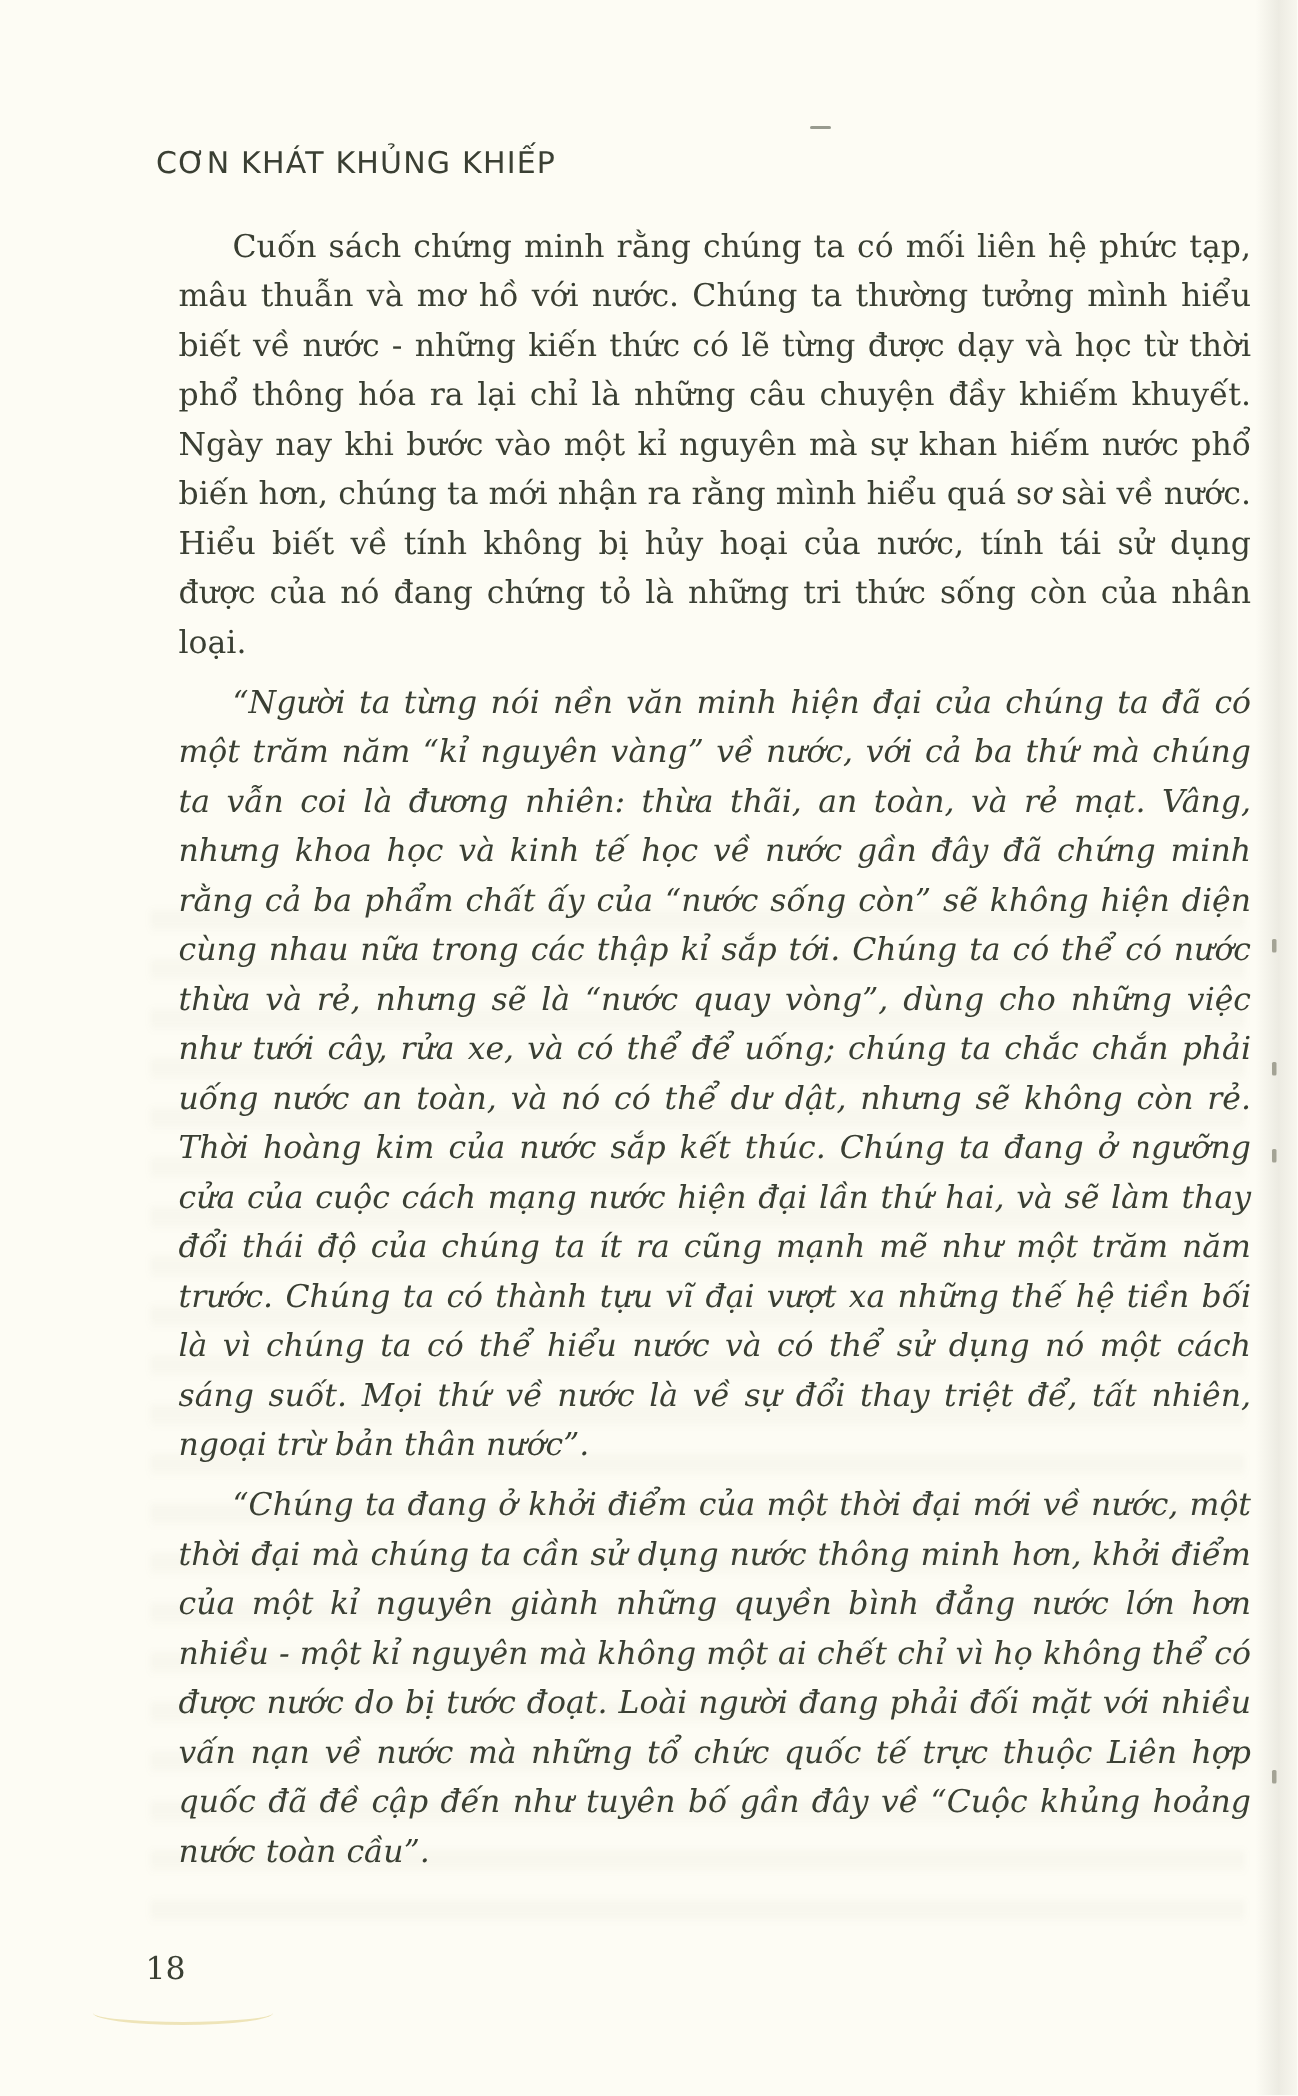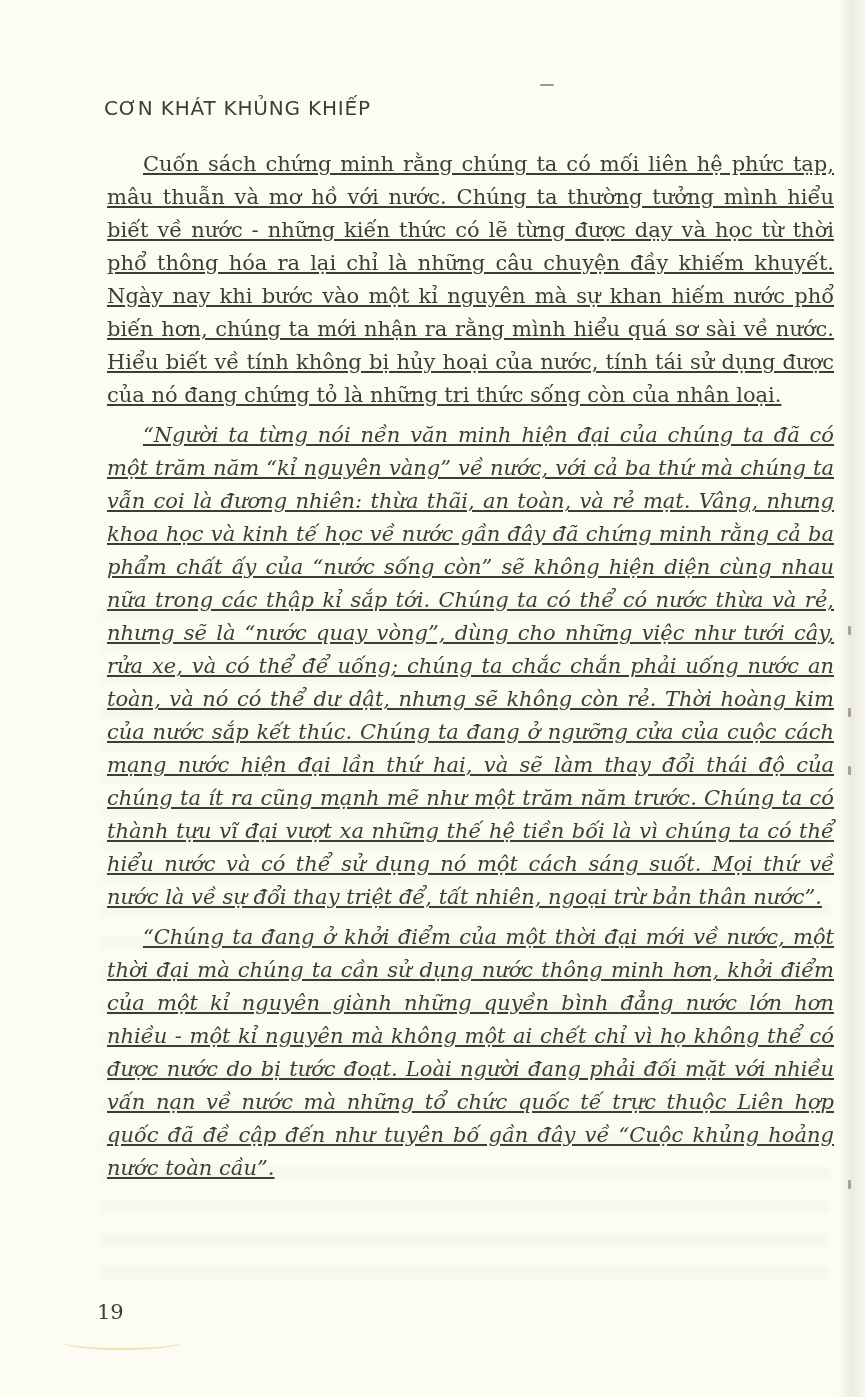--- a/index.html
+++ b/index.html
@@ -23,27 +23,26 @@
     letter-spacing: 0.8px;
     color: var(--ink, #3a3f33);
     font-weight: normal;
   }
   .page-body {
     position: absolute;
     top: 148px; left: 103px;
     width: 731px;
   }
   .para {
-    margin: 0 0 7px 4px;
+    margin: 0 0 7px 16px;
     font-size: 21px;
     line-height: 33px;
     text-align: justify;
     text-indent: 36px;
     color: var(--ink, #3a3f33);
-    text-decoration: underline;
   }
   .para.quote { font-style: italic; }
   .page-number {
     position: absolute;
     top: 1300px; left: 97px;
     font-size: 21px;
     color: var(--ink, #3a3f33);
   }
   
   .edge-shadow {
@@ -83,21 +82,21 @@
   <div class="running-header">CƠN KHÁT KHỦNG KHIẾP</div>
 
   <div class="bleed-through"></div>
 
   <main class="page-body">
     <p class="para">Cuốn sách chứng minh rằng chúng ta có mối liên hệ phức tạp, mâu thuẫn và mơ hồ với nước. Chúng ta thường tưởng mình hiểu biết về nước - những kiến thức có lẽ từng được dạy và học từ thời phổ thông hóa ra lại chỉ là những câu chuyện đầy khiếm khuyết. Ngày nay khi bước vào một kỉ nguyên mà sự khan hiếm nước phổ biến hơn, chúng ta mới nhận ra rằng mình hiểu quá sơ sài về nước. Hiểu biết về tính không bị hủy hoại của nước, tính tái sử dụng được của nó đang chứng tỏ là những tri thức sống còn của nhân loại.</p>
     <p class="para quote">“Người ta từng nói nền văn minh hiện đại của chúng ta đã có một trăm năm “kỉ nguyên vàng” về nước, với cả ba thứ mà chúng ta vẫn coi là đương nhiên: thừa thãi, an toàn, và rẻ mạt. Vâng, nhưng khoa học và kinh tế học về nước gần đây đã chứng minh rằng cả ba phẩm chất ấy của “nước sống còn” sẽ không hiện diện cùng nhau nữa trong các thập kỉ sắp tới. Chúng ta có thể có nước thừa và rẻ, nhưng sẽ là “nước quay vòng”, dùng cho những việc như tưới cây, rửa xe, và có thể để uống; chúng ta chắc chắn phải uống nước an toàn, và nó có thể dư dật, nhưng sẽ không còn rẻ. Thời hoàng kim của nước sắp kết thúc. Chúng ta đang ở ngưỡng cửa của cuộc cách mạng nước hiện đại lần thứ hai, và sẽ làm thay đổi thái độ của chúng ta ít ra cũng mạnh mẽ như một trăm năm trước. Chúng ta có thành tựu vĩ đại vượt xa những thế hệ tiền bối là vì chúng ta có thể hiểu nước và có thể sử dụng nó một cách sáng suốt. Mọi thứ về nước là về sự đổi thay triệt để, tất nhiên, ngoại trừ bản thân nước”.</p>
     <p class="para quote">“Chúng ta đang ở khởi điểm của một thời đại mới về nước, một thời đại mà chúng ta cần sử dụng nước thông minh hơn, khởi điểm của một kỉ nguyên giành những quyền bình đẳng nước lớn hơn nhiều - một kỉ nguyên mà không một ai chết chỉ vì họ không thể có được nước do bị tước đoạt. Loài người đang phải đối mặt với nhiều vấn nạn về nước mà những tổ chức quốc tế trực thuộc Liên hợp quốc đã đề cập đến như tuyên bố gần đây về “Cuộc khủng hoảng nước toàn cầu”.</p>
   </main>
 
-  <div class="page-number">19</div>
+  <div class="page-number">18</div>
 
   <div class="edge-shadow"></div>
   <div class="artifact dash-top-right"></div>
   <div class="artifact tick t1"></div>
   <div class="artifact tick t2"></div>
   <div class="artifact tick t3"></div>
   <div class="artifact tick t4"></div>
   <div class="artifact curl-line"></div>
 
 </div>

